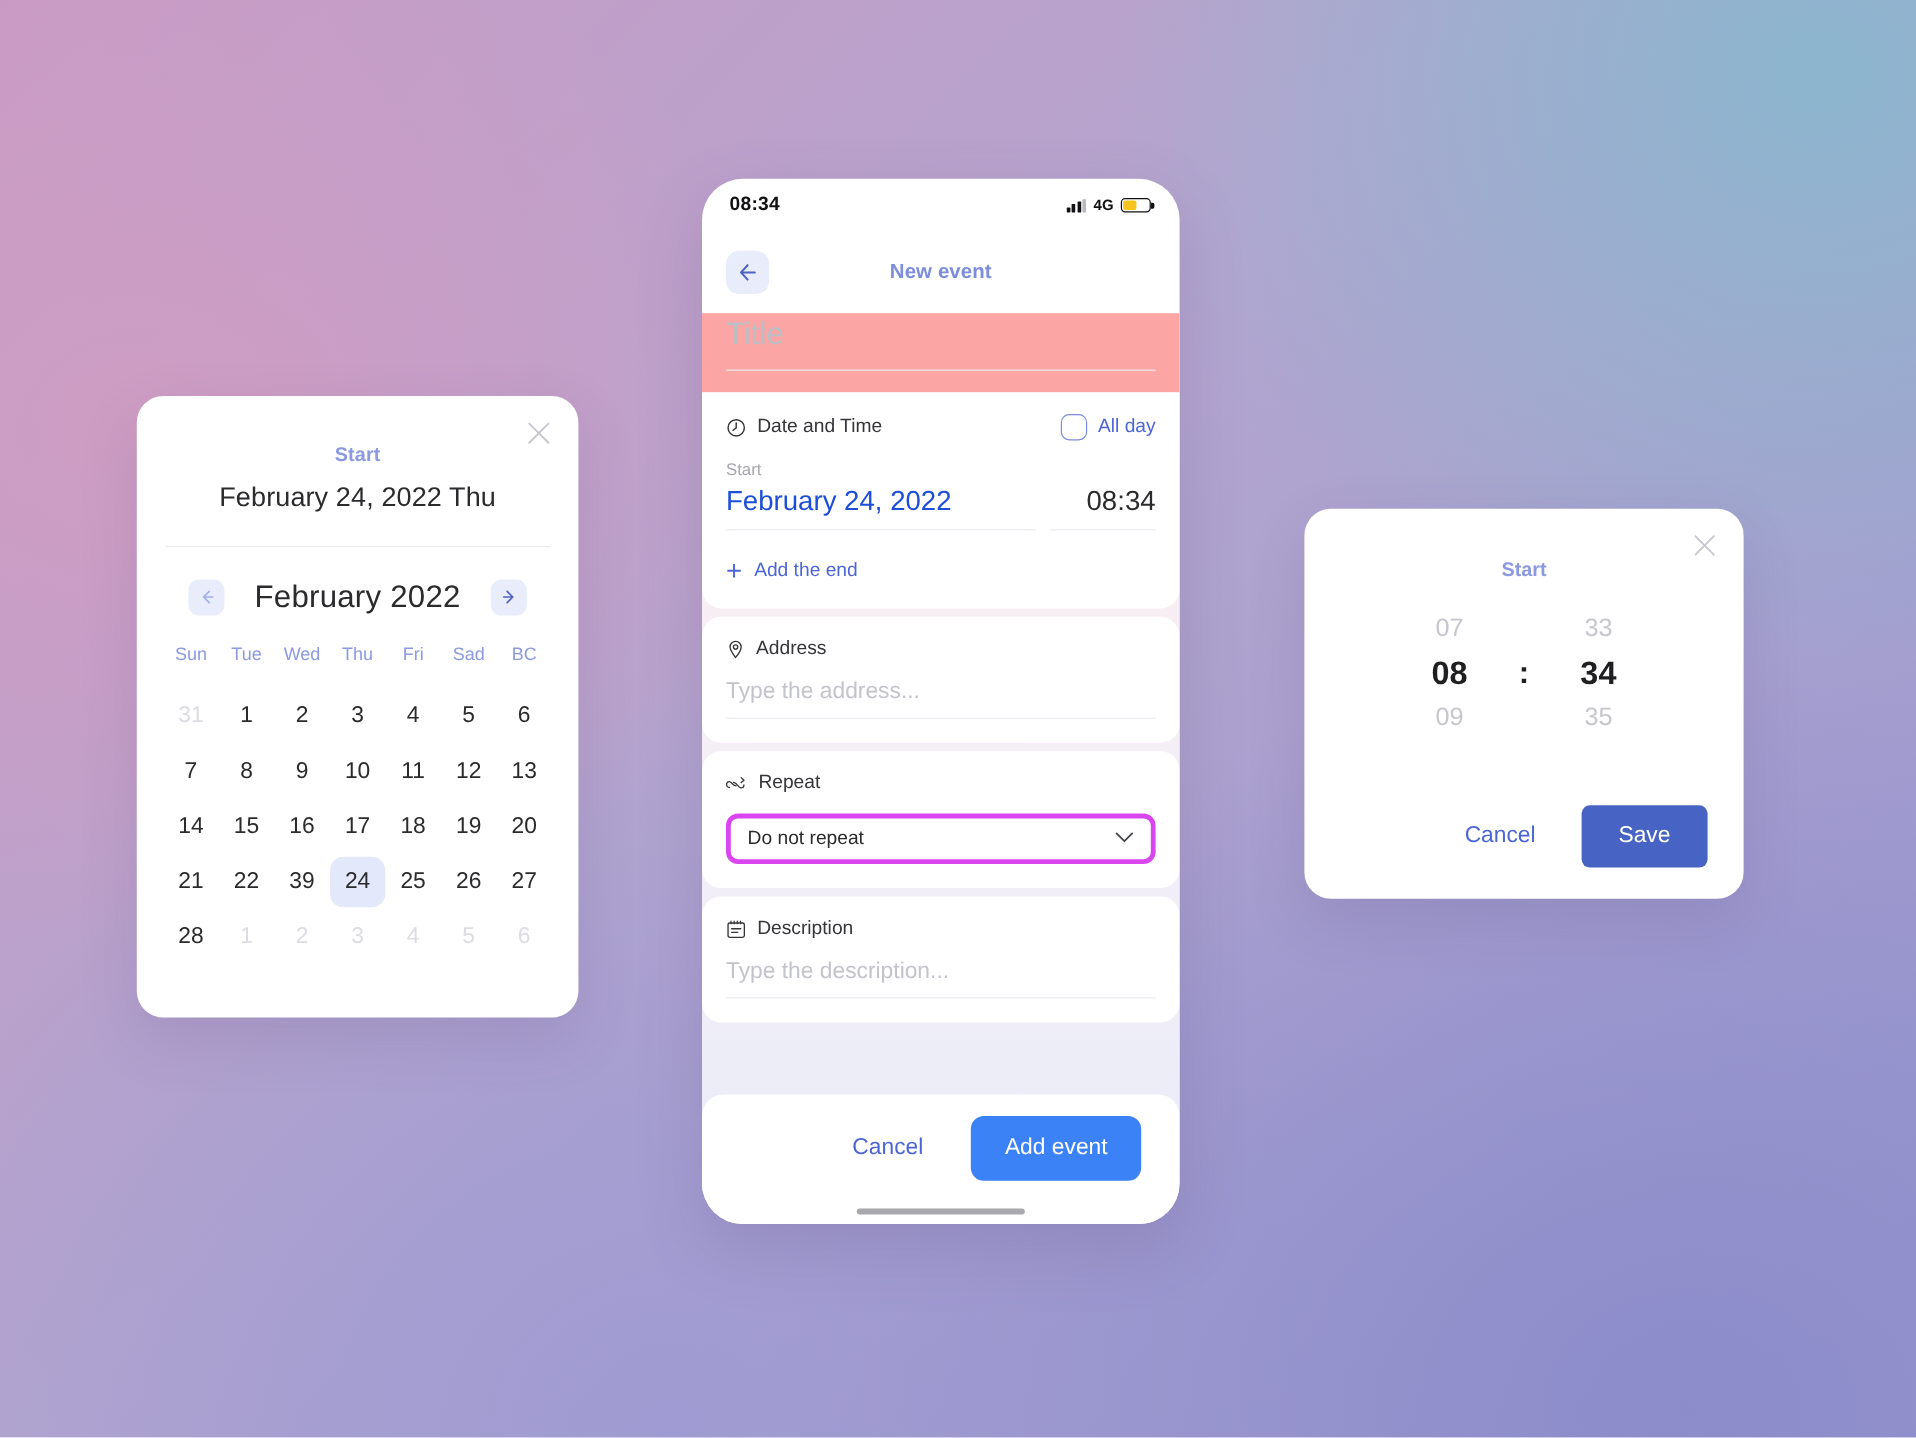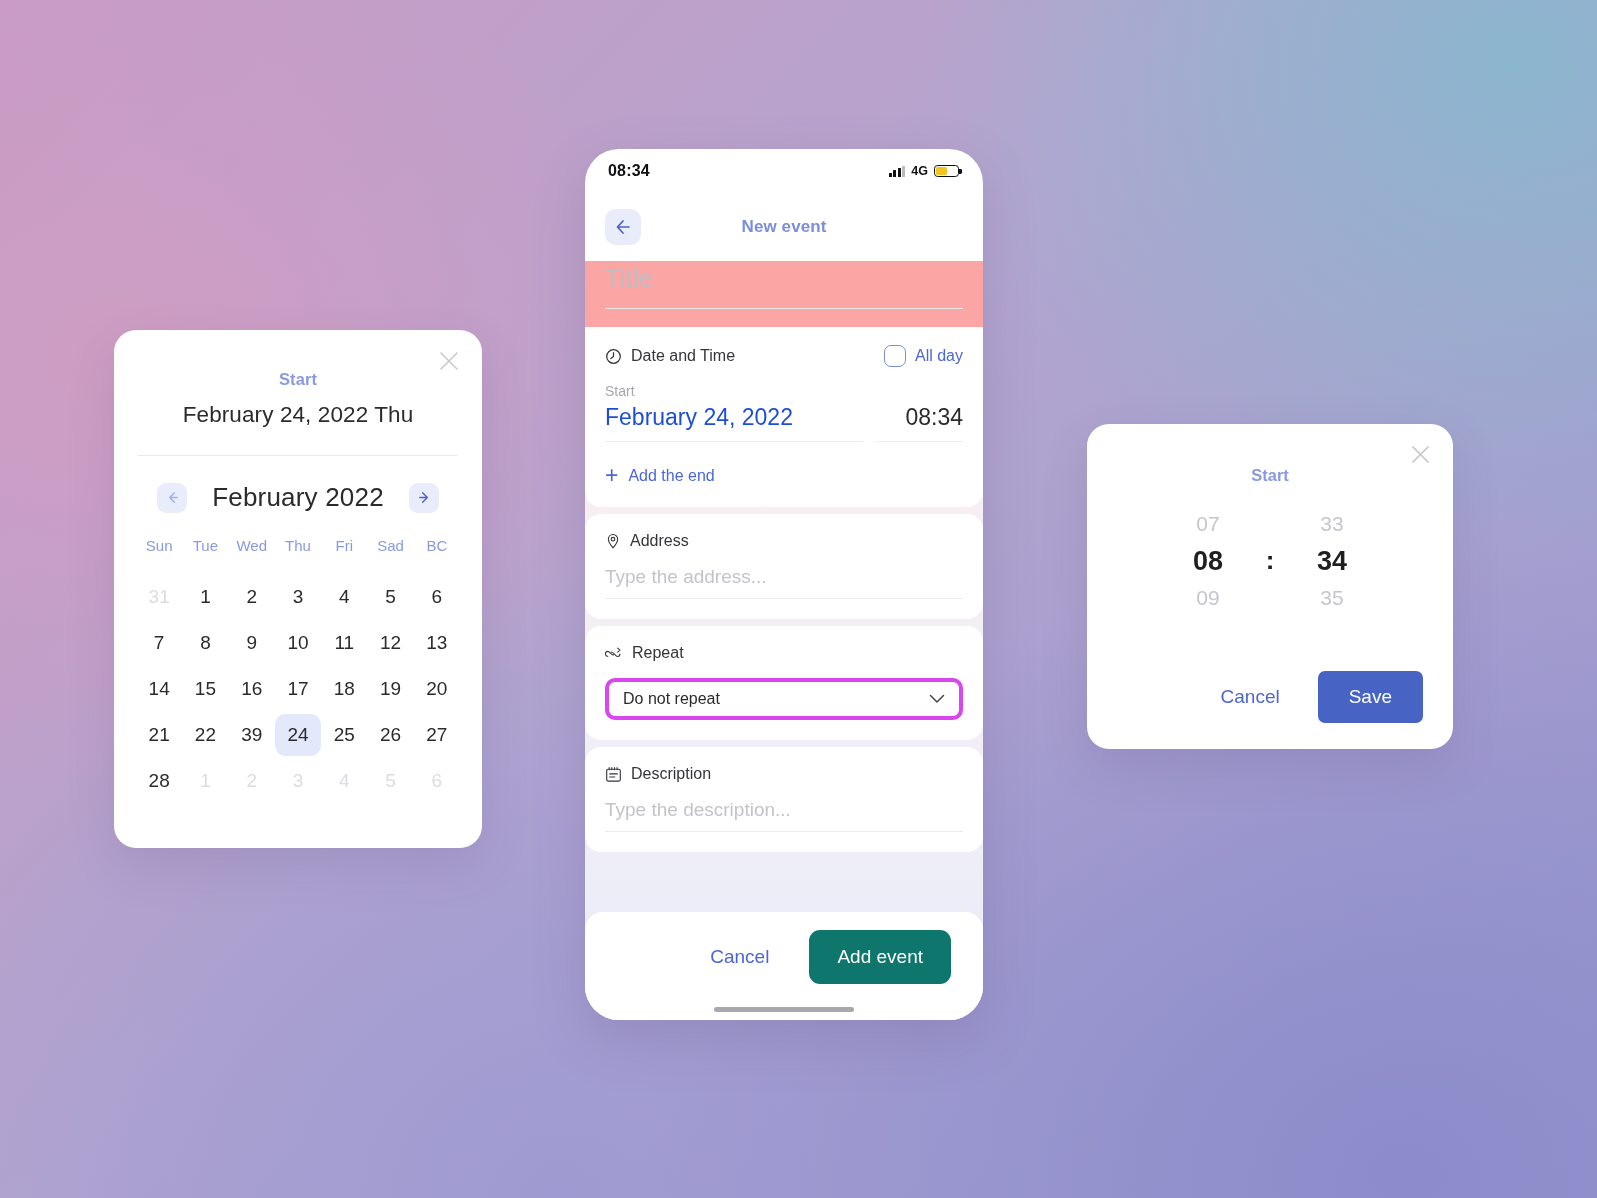--- a/index.html
+++ b/index.html
@@ -297,21 +297,21 @@
     gap: 26px;
     padding: 0 32px 18px 32px;
   }
   .btn-cancel {
     font-size: 19px; color: #4c66d6;
     background: none; border: none; cursor: pointer;
     font-family: "Liberation Sans", sans-serif;
     padding: 10px 14px;
   }
   .btn-primary {
-    background: #0f766e;
+    background: #3b82f6;
     color: #fff;
     border: none; cursor: pointer;
     font-family: "Liberation Sans", sans-serif;
     font-size: 19px;
     border-radius: 11px;
     padding: 16px 28px;
   }
   .home-indicator {
     position: absolute;
     left: 50%; transform: translateX(-50%);

